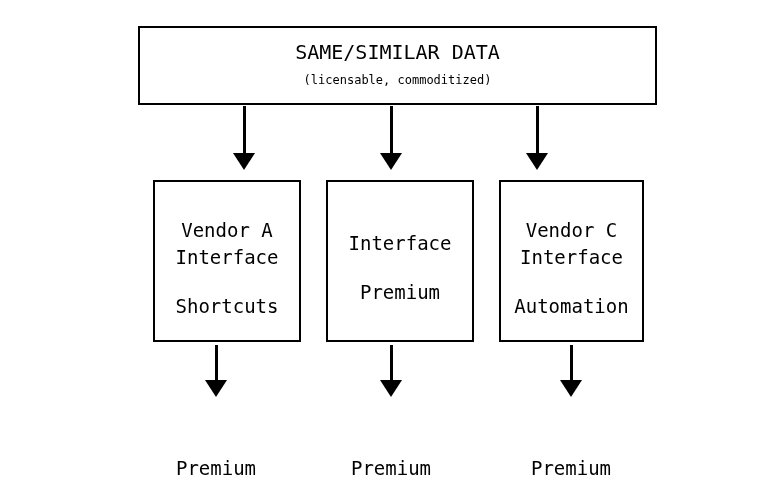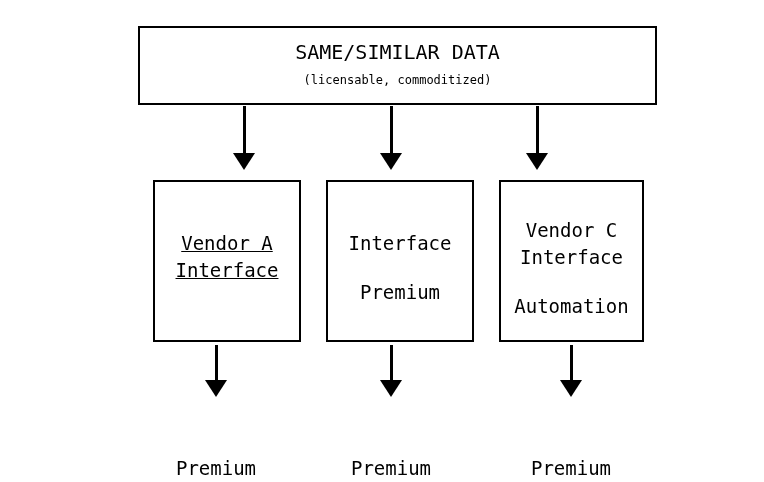--- a/index.html
+++ b/index.html
@@ -54,21 +54,21 @@
   }
   .vendor-box .vline {
     font-size: 19px;
     line-height: 27px;
     white-space: pre;
     text-align: center;
   }
   .vendor-box .gap {
     height: 22px;
   }
-  #vendor-box-a { left: 129px; width: 148px; text-decoration: underline; }
+  #vendor-box-a { left: 129px; width: 148px; }
   #vendor-box-b { left: 302px; width: 148px; }
   #vendor-box-c { left: 475px; width: 145px; }
 
   .arrow {
     position: absolute;
   }
   .arrow .shaft {
     position: absolute;
     left: 50%;
     top: 0;
@@ -143,20 +143,21 @@
   </div>
   <div class="arrow arrow-top" id="arrow-source-to-c">
     <div class="shaft"></div>
     <div class="head"></div>
   </div>
 
   <div class="box vendor-box" id="vendor-box-a">
     <div class="vline">Vendor A</div>
     <div class="vline">Interface</div>
     <div class="gap"></div>
+    <div class="vline">Shortcuts</div>
   </div>
 
   <div class="box vendor-box" id="vendor-box-b">
     <div class="vline">Interface</div>
     <div class="gap"></div>
     <div class="vline">Premium</div>
   </div>
 
   <div class="box vendor-box" id="vendor-box-c">
     <div class="vline">Vendor C</div>

